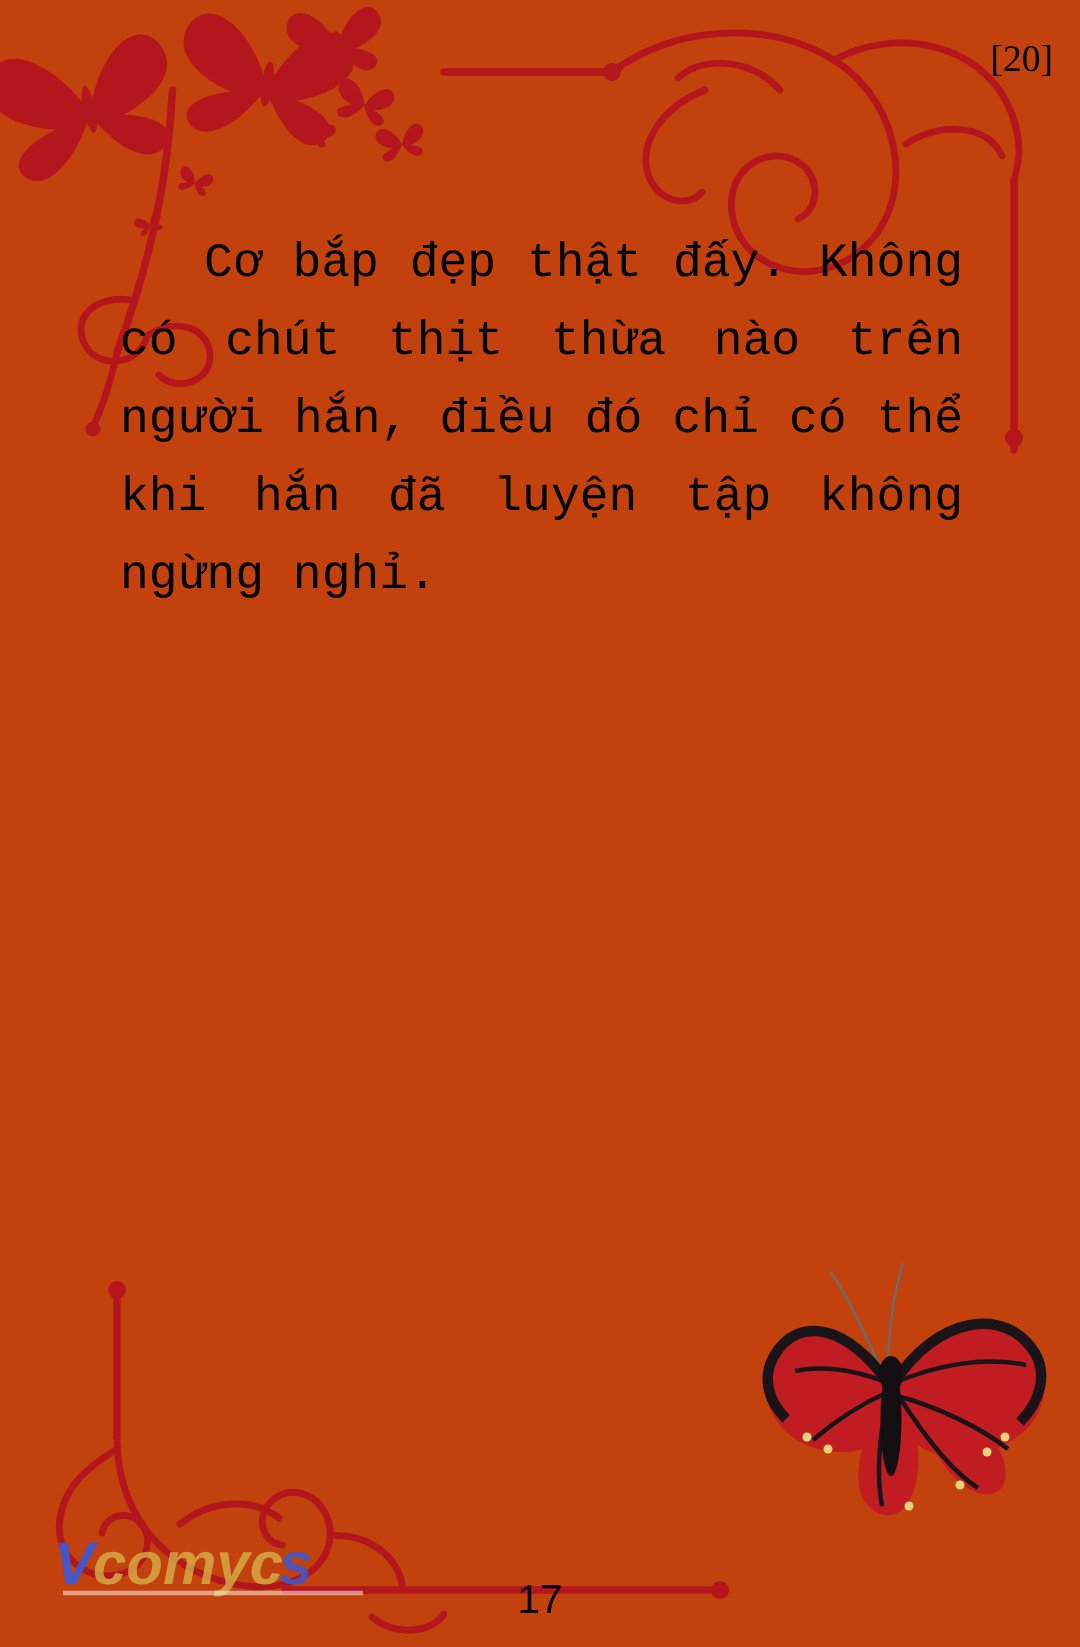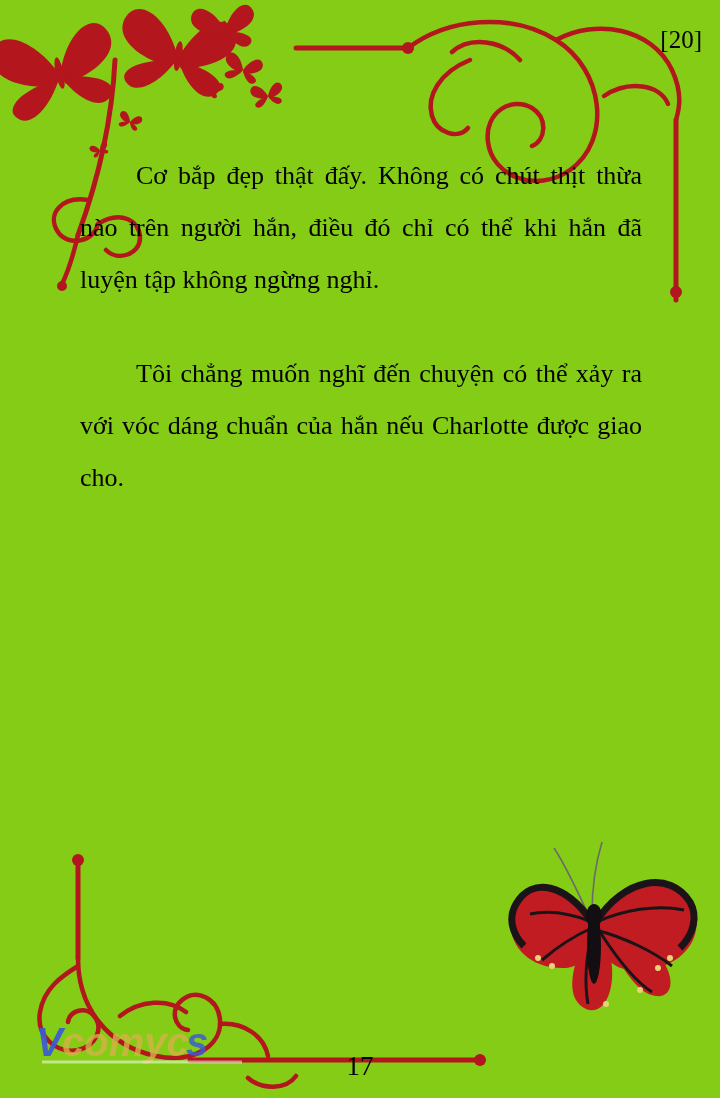--- a/index.html
+++ b/index.html
@@ -10,21 +10,21 @@
   body {
     width: 720px;
     height: 1098px;
     position: relative;
     overflow: hidden;
     font-family: "Liberation Serif", serif;
   }
   .page {
     position: absolute;
     inset: 0;
-    background: #84cc16;
+    background: #c2410c;
   }
 
   
   .ornament {
     position: absolute;
     pointer-events: none;
   }
   .orn-topleft  { left: 0;   top: 0;    width: 720px; height: 320px; }
   .orn-bottomleft { left: 0; bottom: 0; width: 560px; height: 320px; }
   .orn-butterfly-br { right: 0; bottom: 60px; width: 240px; height: 220px; }
@@ -41,40 +41,40 @@
   }
 
   
   .text-col {
     position: absolute;
     left: 80px;
     top: 150px;
     width: 562px;
   }
   .para {
-    font-family: Liberation Serif, serif;
-    font-size: 26px;
+    font-family: Liberation Mono, monospace;
+    font-size: 32px;
     line-height: 52px;
     color: #000000;
     text-align: justify;
     text-indent: 56px;
     margin: 0 0 42px 0;
     -webkit-hyphens: none;
     hyphens: none;
   }
   .para:last-child { margin-bottom: 0; }
 
   
   .folio {
     position: absolute;
     left: 0;
     right: 0;
     bottom: 16px;
     text-align: center;
-    font-family: Liberation Serif, serif;
+    font-family: Liberation Sans, sans-serif;
     font-size: 27px;
     color: #000000;
   }
   .watermark {
     position: absolute;
     left: 36px;
     bottom: 28px;
     width: 230px;
     height: 54px;
     opacity: 0.92;
@@ -227,21 +227,20 @@
           <circle cx="126" cy="186" r="3"></circle>
         </g>
       </g>
     </svg>
   </div>
 
   <div class="marker">[20]</div>
 
   <div class="text-col">
     <p class="para">Cơ bắp đẹp thật đấy. Không có chút thịt thừa nào trên người hắn, điều đó chỉ có thể khi hắn đã luyện tập không ngừng nghỉ.</p>
-    <p class="para">Tôi chẳng muốn nghĩ đến chuyện có thể xảy ra với vóc dáng chuẩn của hắn nếu Charlotte được giao cho.</p>
   </div>
 
   <div class="watermark">
     <svg width="230" height="54" viewBox="0 0 230 54" xmlns="http://www.w3.org/2000/svg">
       <g font-family="Liberation Sans, sans-serif" font-size="40" font-weight="bold" font-style="italic">
         <text x="0" y="40" fill="#3b5bd6">V</text>
         <text x="26" y="40" fill="#d8b24a" opacity="0.85">comyc</text>
         <text x="150" y="40" fill="#3b5bd6" opacity="0.9">s</text>
       </g>
       <g stroke="#ffffff" stroke-width="3" opacity="0.55">

